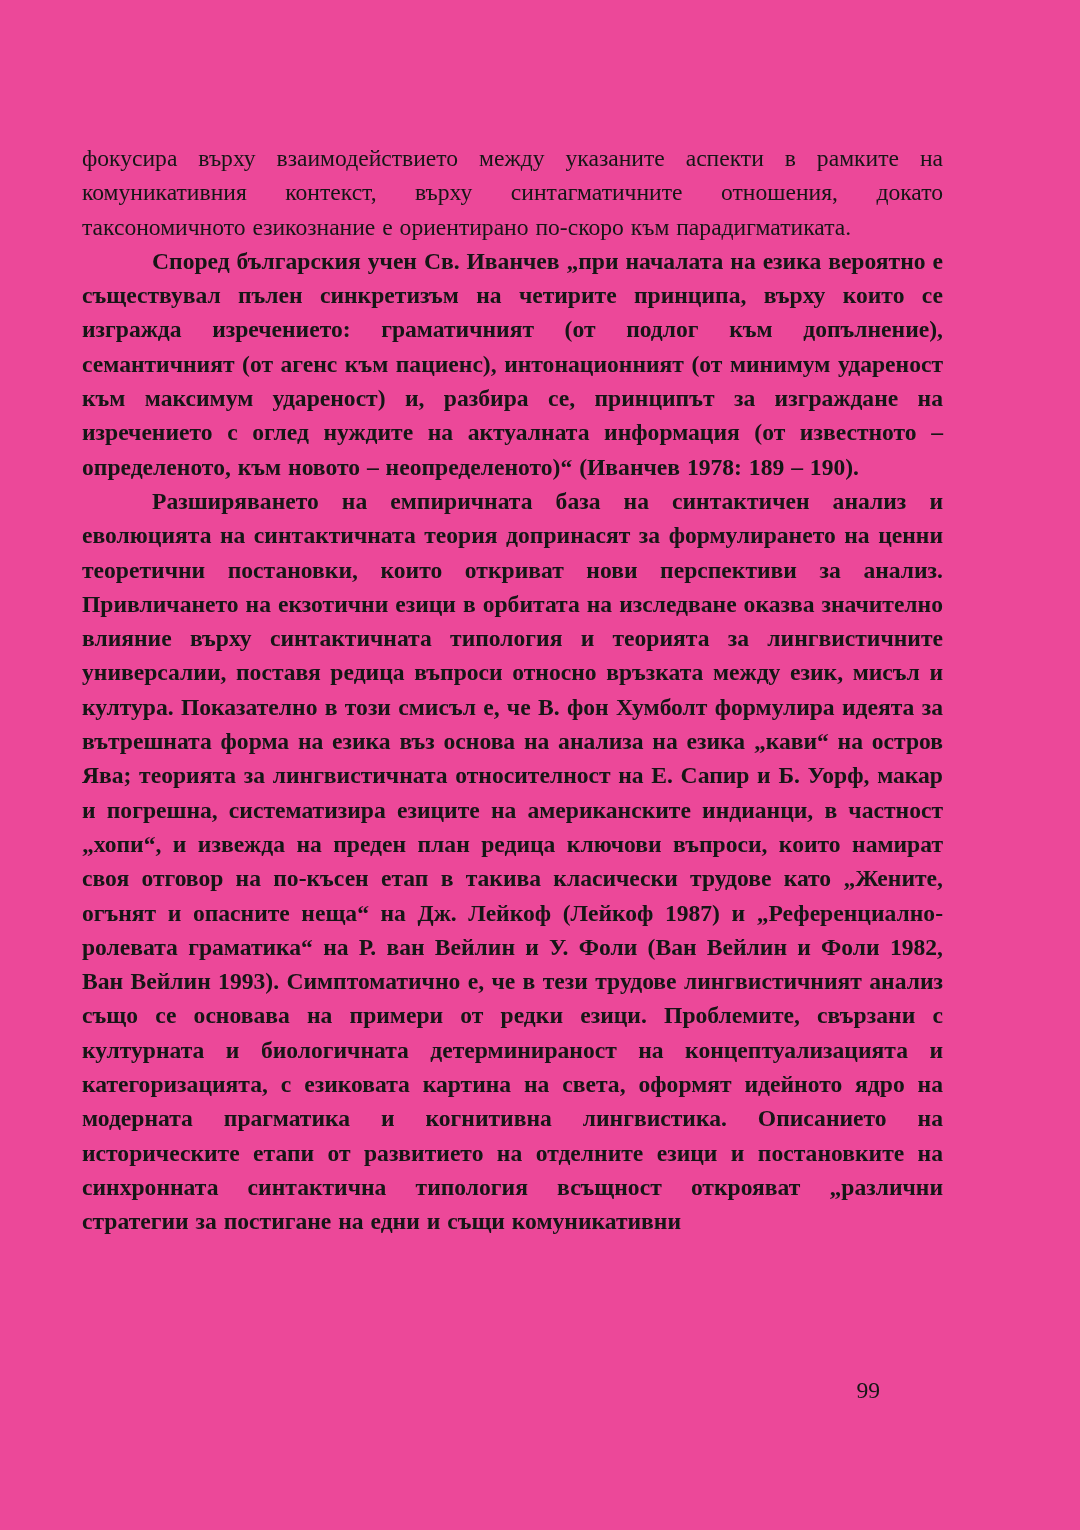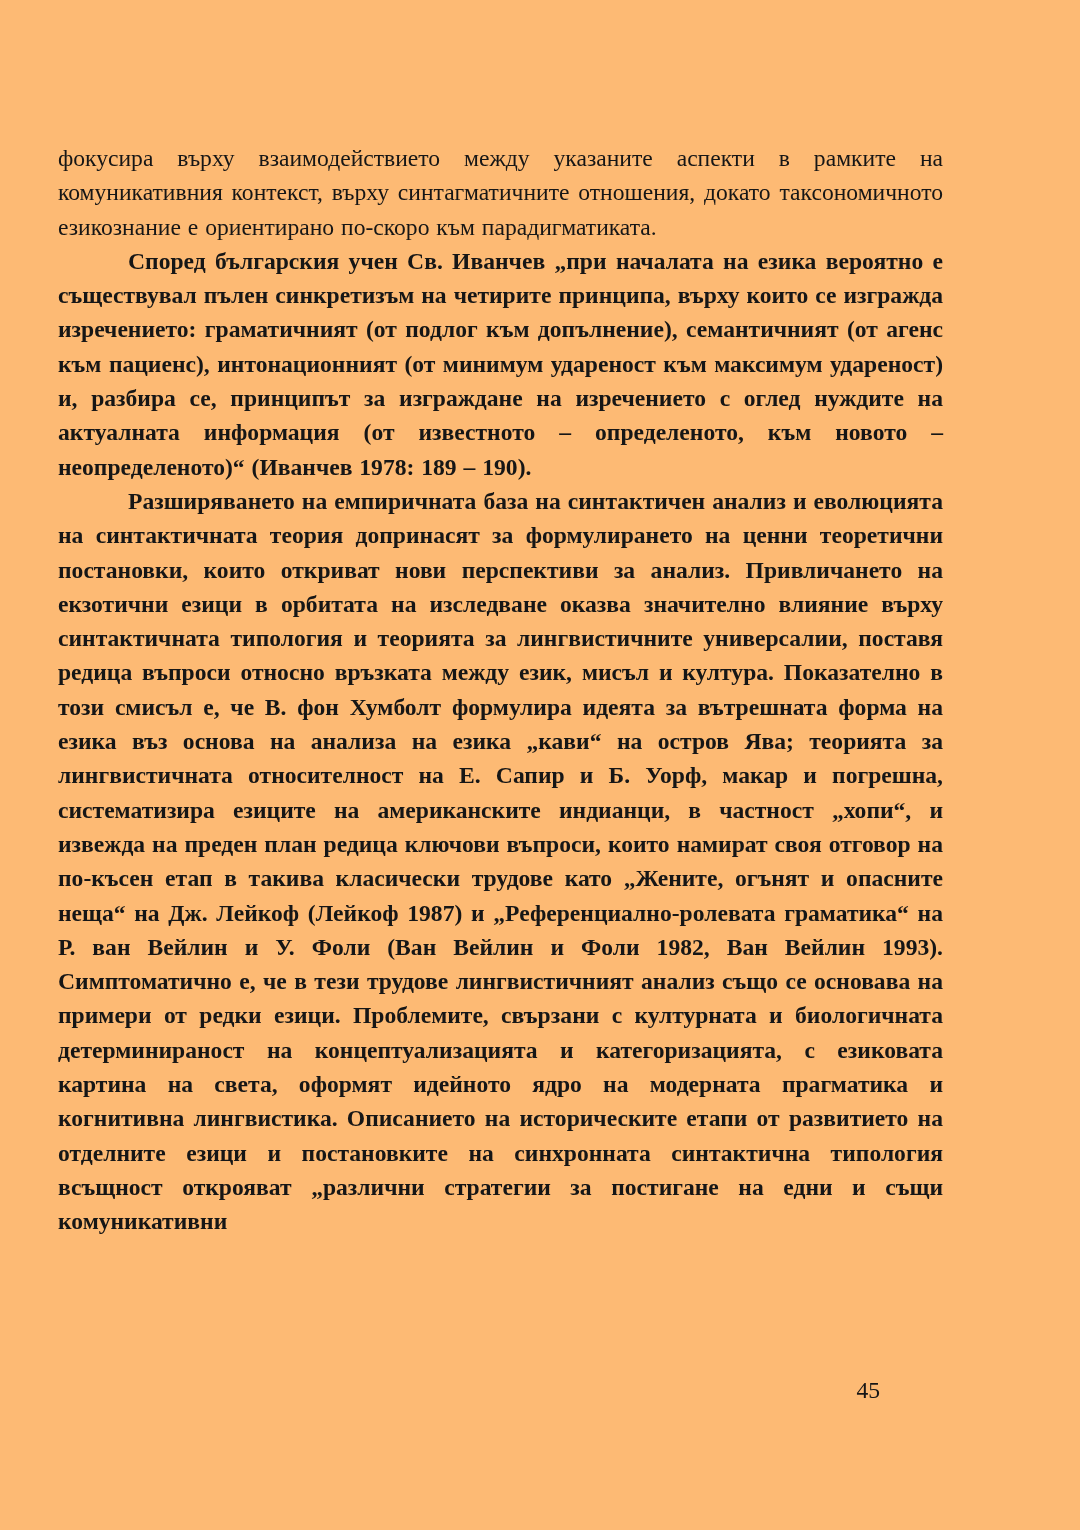--- a/index.html
+++ b/index.html
@@ -5,23 +5,23 @@
   html, body {
     margin: 0;
     padding: 0;
     background: #e9e9e9;
   }
   .page {
     position: relative;
     width: 1080px;
     height: 1530px;
     margin: 0 auto;
-    background: #fdba74;
+    background: #ec4899;
     box-sizing: border-box;
-    padding: 141px 137px 0 58px;
+    padding: 141px 137px 0 82px;
     overflow: hidden;
   }
   .text-block {
     width: 100%;
   }
   .para {
     margin: 0;
     font-family: "Liberation Serif", "DejaVu Serif", serif;
     font-size: 23.6px;
     line-height: 34.3px;
@@ -44,14 +44,14 @@
 </style>
 </head>
 <body>
 
 <div class="page">
   <div class="text-block">
     <p class="para">фокусира върху взаимодействието между указаните аспекти в рамките на комуникативния контекст, върху синтагматичните отношения, докато таксономичното езикознание е ориентирано по-скоро към парадигматиката.</p>
     <p class="para indented">Според българския учен Св. Иванчев „при началата на езика вероятно е съществувал пълен синкретизъм на четирите принципа, върху които се изгражда изречението: граматичният (от подлог към допълнение), семантичният (от агенс към пациенс), интонационният (от минимум удареност към максимум удареност) и, разбира се, принципът за изграждане на изречението с оглед нуждите на актуалната информация (от известното – определеното, към новото – неопределеното)“ (Иванчев 1978: 189 – 190).</p>
     <p class="para indented">Разширяването на емпиричната база на синтактичен анализ и еволюцията на синтактичната теория допринасят за формулирането на ценни теоретични постановки,  които откриват нови перспективи за анализ. Привличането на екзотични езици в орбитата на изследване оказва значително влияние върху синтактичната типология и теорията за лингвистичните универсалии, поставя редица въпроси относно връзката между език, мисъл и култура. Показателно в този смисъл е, че В. фон Хумболт формулира идеята за вътрешната форма на езика въз основа на анализа на езика „кави“ на остров Ява; теорията за лингвистичната относителност на Е. Сапир и Б. Уорф, макар и погрешна, систематизира езиците на американските индианци, в частност „хопи“, и извежда на преден план редица ключови въпроси, които намират своя отговор на по-късен етап в такива класически трудове като „Жените, огънят и опасните неща“ на Дж. Лейкоф (Лейкоф 1987) и „Референциално-ролевата граматика“ на Р. ван Вейлин и У. Фоли (Ван Вейлин и Фоли 1982, Ван Вейлин 1993). Симптоматично е, че в тези трудове лингвистичният анализ също се основава на примери от редки езици. Проблемите, свързани с културната и биологичната детерминираност на концептуализацията и категоризацията, с езиковата картина на света, оформят идейното ядро на модерната прагматика и когнитивна лингвистика. Описанието на историческите етапи от развитието на отделните езици и постановките на синхронната синтактична типология всъщност открояват „различни стратегии за постигане на едни и същи комуникативни</p>
   </div>
-  <div class="page-number">45</div>
+  <div class="page-number">99</div>
 </div>
 
 </body></html>

